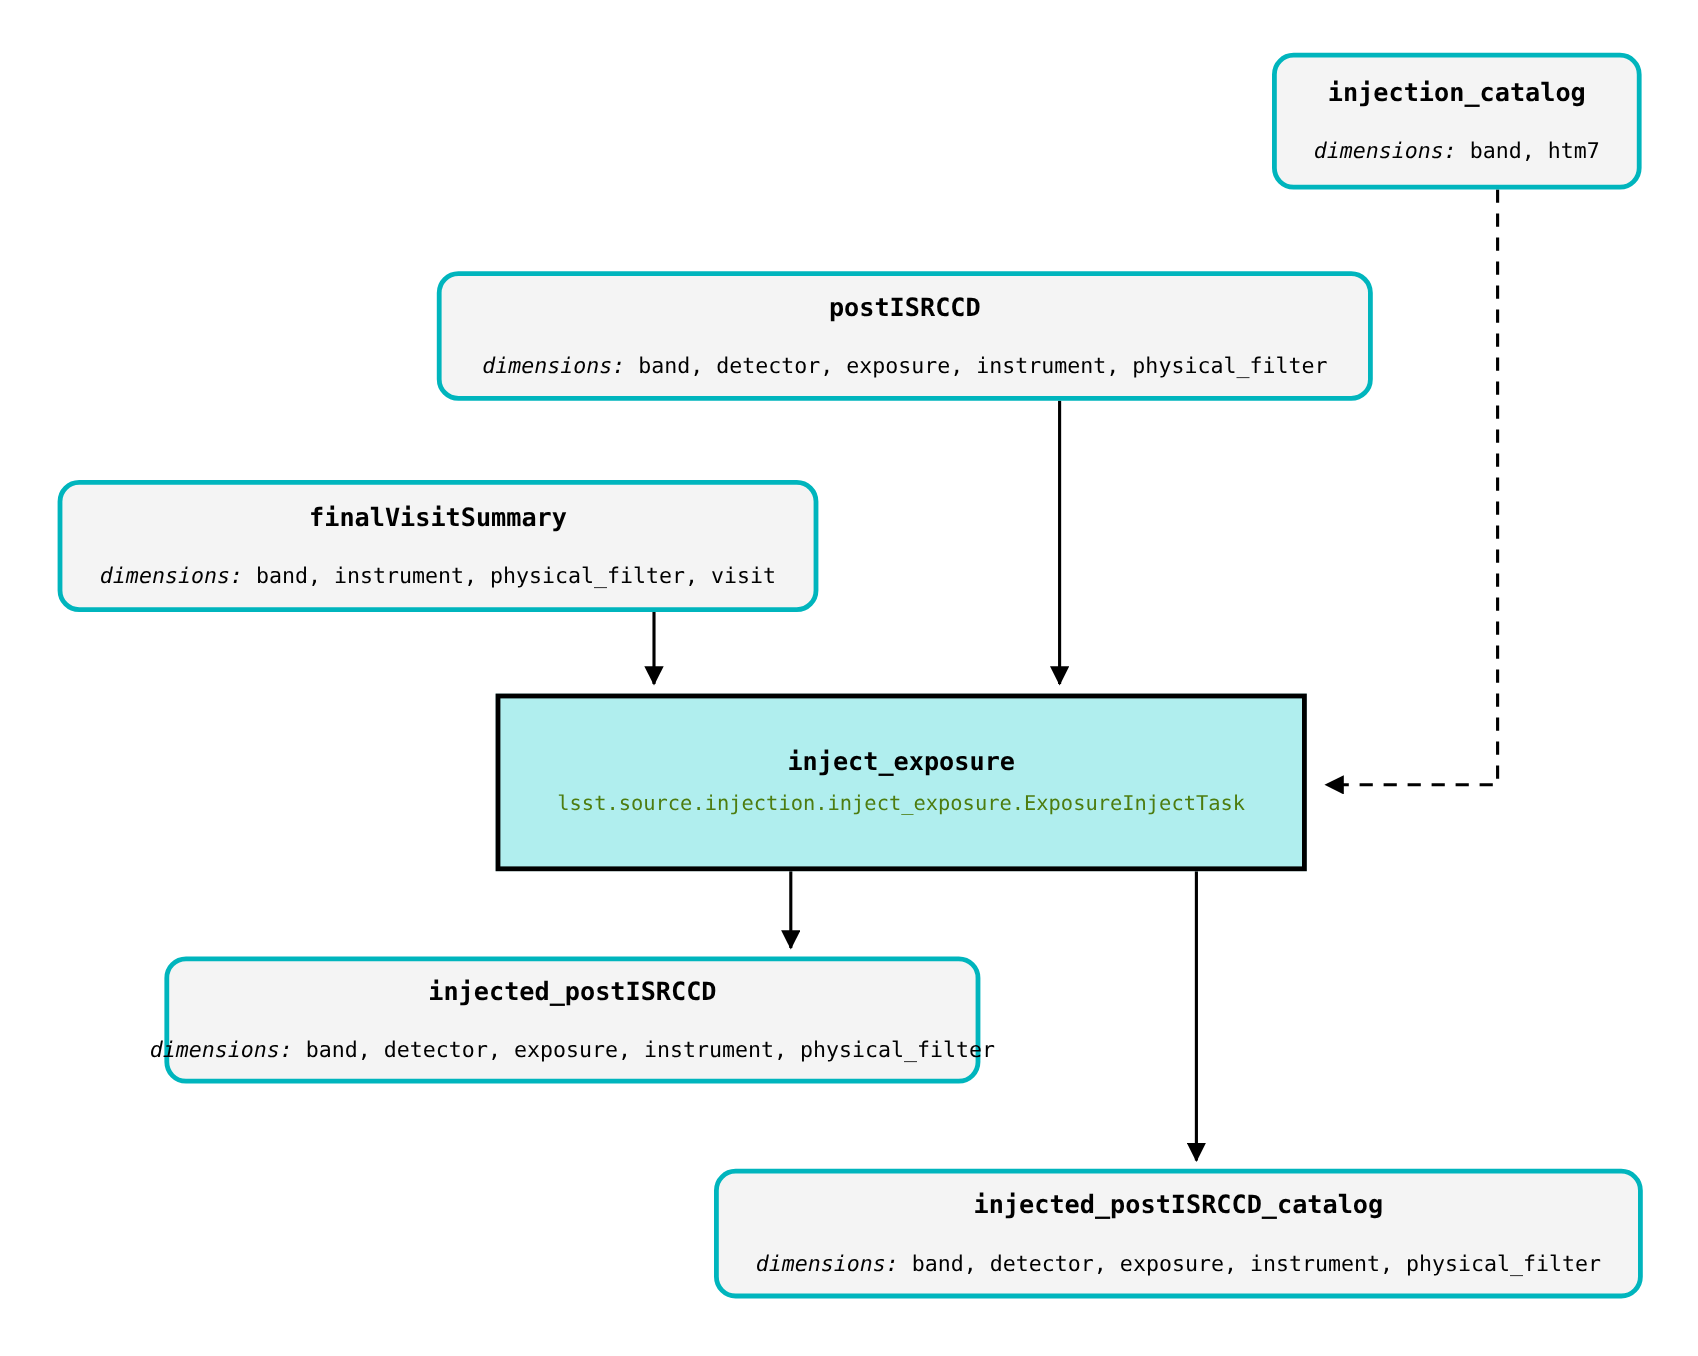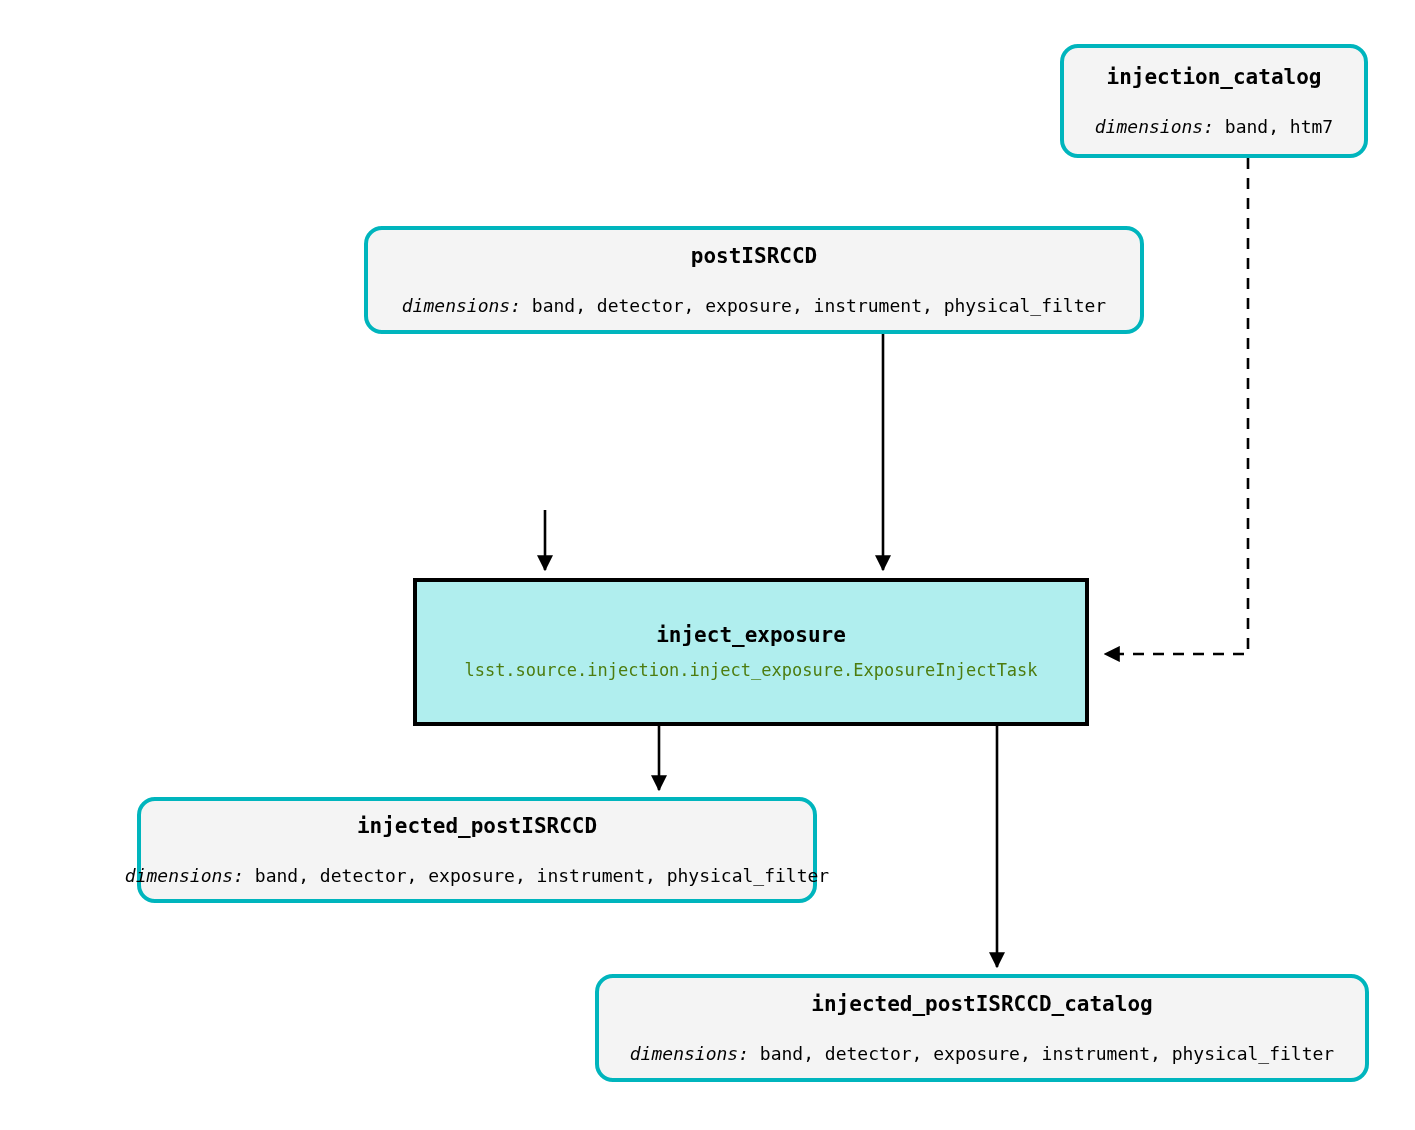--- a/index.html
+++ b/index.html
@@ -125,20 +125,24 @@
   <div class="node dataset" id="node-injection_catalog">
     <div class="node-title">injection_catalog</div>
     <div class="node-dims"><span class="dims-label">dimensions:</span><span class="dims-value"> band, htm7</span></div>
   </div>
 
   <div class="node dataset" id="node-postISRCCD">
     <div class="node-title">postISRCCD</div>
     <div class="node-dims"><span class="dims-label">dimensions:</span><span class="dims-value"> band, detector, exposure, instrument, physical_filter</span></div>
   </div>
 
+  <div class="node dataset" id="node-finalVisitSummary">
+    <div class="node-title">finalVisitSummary</div>
+    <div class="node-dims"><span class="dims-label">dimensions:</span><span class="dims-value"> band, instrument, physical_filter, visit</span></div>
+  </div>
 
   <div class="node task" id="node-inject_exposure">
     <div class="node-title">inject_exposure</div>
     <div class="node-class">lsst.source.injection.inject_exposure.ExposureInjectTask</div>
   </div>
 
   <div class="node dataset" id="node-injected_postISRCCD">
     <div class="node-title">injected_postISRCCD</div>
     <div class="node-dims"><span class="dims-label">dimensions:</span><span class="dims-value"> band, detector, exposure, instrument, physical_filter</span></div>
   </div>

